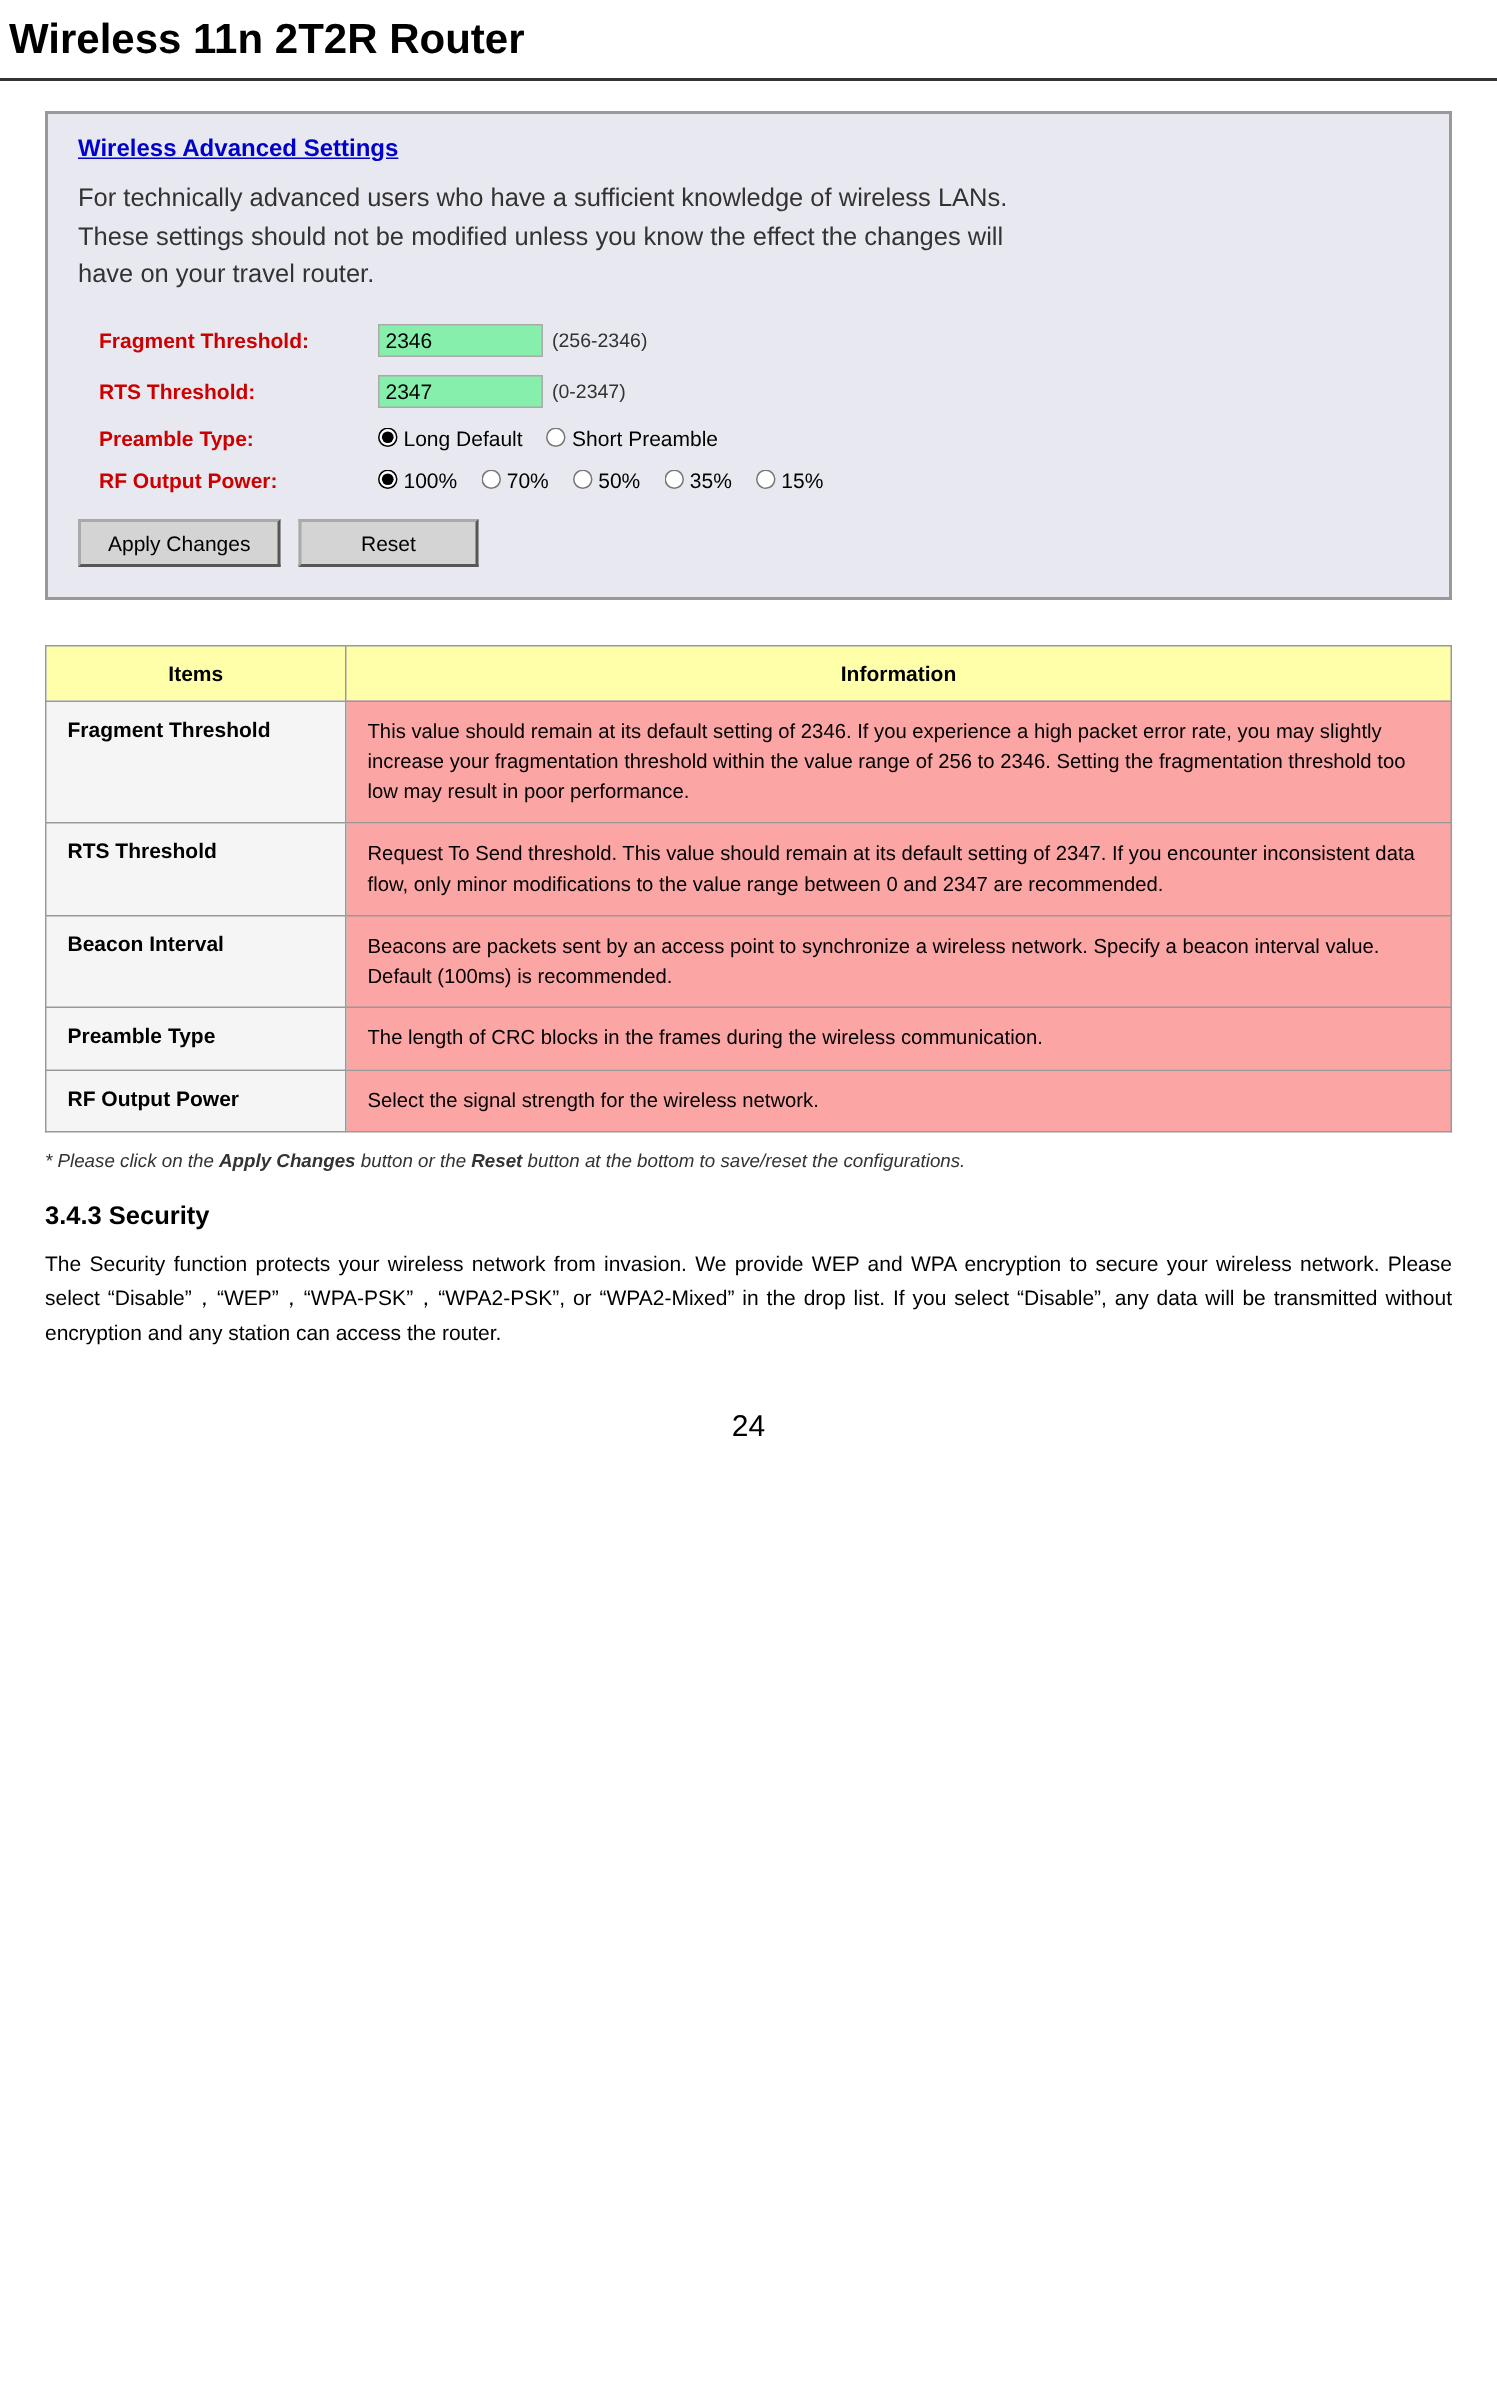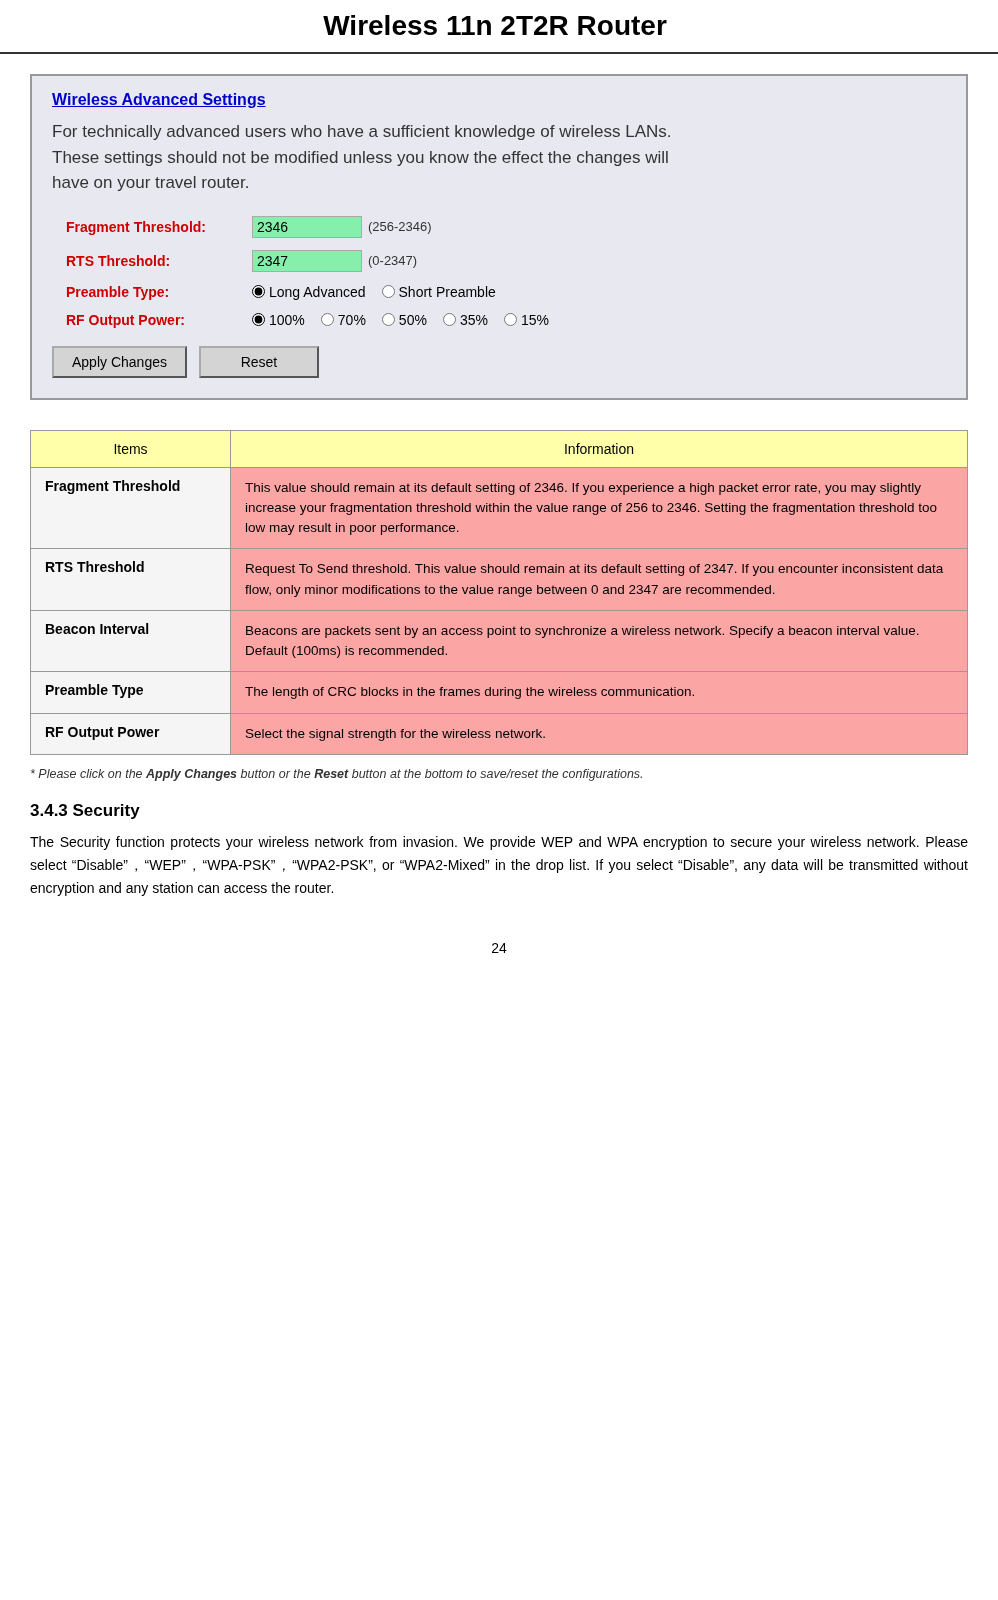--- a/index.html
+++ b/index.html
@@ -8,22 +8,22 @@
       font-size: 14px;
       background: #fff;
       width: 998px;
       min-height: 1600px;
       color: #000;
     }
 
     
     .page-header {
       background: #fff;
-      text-align: center;
-      padding: 10px 30px 10px 22px;
+      text-align: left;
+      padding: 10px 30px 10px 6px;
       border-bottom: 2px solid #333;
     }
     .page-header h1 {
       font-size: 28px;
       font-weight: bold;
       color: #000;
     }
 
     
     .content {
@@ -115,21 +115,21 @@
       border-collapse: collapse;
       margin-bottom: 12px;
     }
     .info-table th, .info-table td {
       border: 1px solid #999;
       padding: 10px 14px;
       vertical-align: top;
     }
     .info-table thead tr th {
       background: #ffffaa;
-      font-weight: normal;
+      font-weight: bold;
       font-size: 14px;
       color: #000;
     }
     .info-table tbody tr td:first-child {
       font-weight: bold;
       width: 200px;
       background: #f5f5f5;
     }
     .info-table tbody tr td:last-child {
       background: #fca5a5;
@@ -161,21 +161,21 @@
       font-size: 14px;
       line-height: 1.65;
       color: #000;
       text-align: justify;
       margin-bottom: 14px;
     }
 
     
     .page-number {
       text-align: center;
-      font-size: 14px;
+      font-size: 20px;
       margin-top: 40px;
       color: #000;
     }
   </style>
 </head>
 <body>
 
 <div class="page-header">
   <h1>Wireless 11n 2T2R Router</h1>
 </div>
@@ -201,21 +201,21 @@
       <input class="form-input" type="text" value="2347" style="">
       <span class="form-hint">(0-2347)</span>
     </div>
 
 
     <div class="form-row">
       <div class="form-label">Preamble Type:</div>
       <div class="radio-group">
         <label class="radio-item">
           <input type="radio" name="preamble" checked="" style="">
-          <span>Long Advanced</span>
+          <span>Long Default</span>
         </label>
         <label class="radio-item">
           <input type="radio" name="preamble" style="">
           <span>Short Preamble</span>
         </label>
       </div>
     </div>
 
     <div class="form-row">
       <div class="form-label">RF Output Power:</div>

